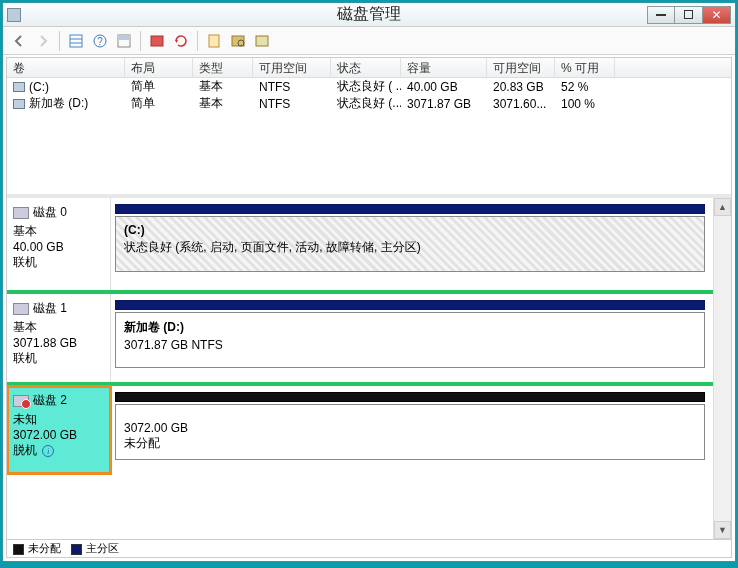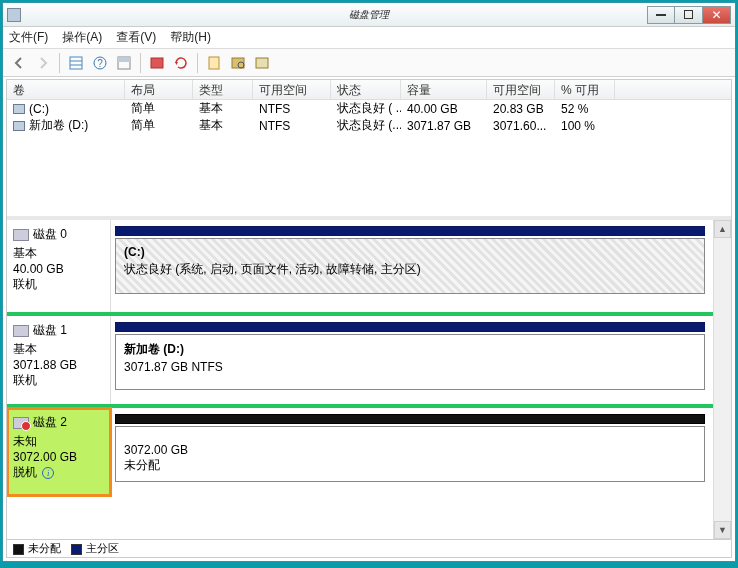--- a/index.html
+++ b/index.html
@@ -32,23 +32,22 @@
 .titlebar .app-icon {
   width: 14px; height: 14px;
   background: #bcd;
   border: 1px solid #789;
   margin-right: 6px;
 }
 .titlebar .title {
   position: absolute;
   left: 50%;
   transform: translateX(-50%);
-  font-size: 10px;
+  font-size: 16px;
   color: #222;
-  font-style: italic;
 }
 .winbtns {
   margin-left: auto;
   display: flex;
 }
 .winbtn {
   width: 28px; height: 18px;
   border: 1px solid #8a9aa0;
   border-left: none;
   display: flex;
@@ -204,21 +203,21 @@
   padding: 6px 8px;
   min-height: 56px;
 }
 .partbox.hatched {
   background: repeating-linear-gradient(45deg,#f5f5f5,#f5f5f5 3px,#e2e2e2 3px,#e2e2e2 6px);
 }
 .partbox .pname { font-weight:bold; margin-bottom:2px;}
 .diskrow.highlight .diskinfo {
   outline: 3px solid #f38a20;
   outline-offset: -2px;
-  background:#bef264;
+  background:#5eead4;
 }
 .info-i {
   display:inline-block;width:12px;height:12px;border:1px solid #2a6ab8;border-radius:50%;
   color:#2a6ab8;text-align:center;font-size:9px;line-height:11px;font-style:italic;font-family:Georgia,serif;
   margin-left:2px;
 }
 .legend {
   height: 18px;
   border-top: 1px solid #ccc;
   display:flex;
@@ -244,26 +243,20 @@
       <div class="winbtn">
           <span class="min"></span>
         </div>
       <div class="winbtn">
           <span class="sq"></span>
         </div>
       <div class="winbtn close">✕</div>
     </div>
   </div>
 
-  <div class="menubar">
-    <span>文件(F)</span>
-    <span>操作(A)</span>
-    <span>查看(V)</span>
-    <span>帮助(H)</span>
-  </div>
 
   <div class="toolbar">
     <div class="tbtn">
         <svg viewBox="0 0 16 16">
           <path d="M10 3 L5 8 L10 13" fill="none" stroke="#777" stroke-width="2"></path>
         </svg>
       </div>
     <div class="tbtn">
         <svg viewBox="0 0 16 16">
           <path d="M6 3 L11 8 L6 13" fill="none" stroke="#ccc" stroke-width="2"></path>

